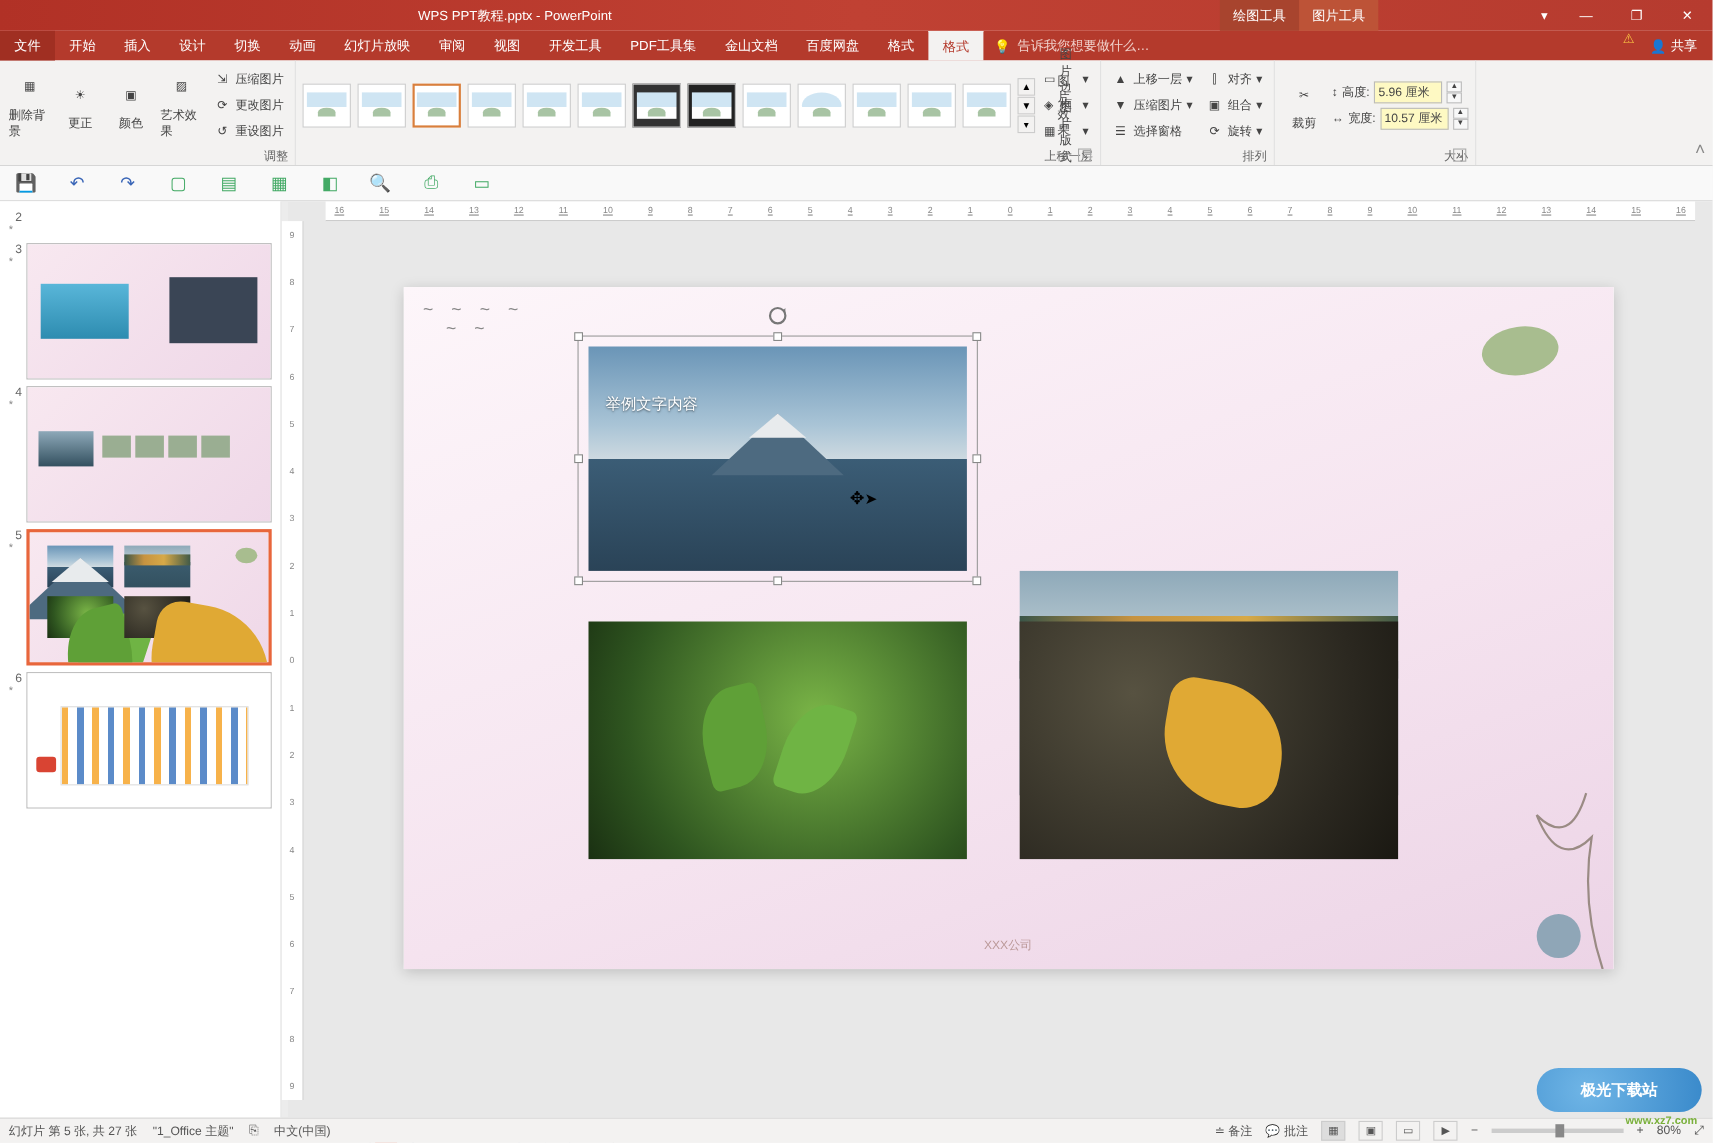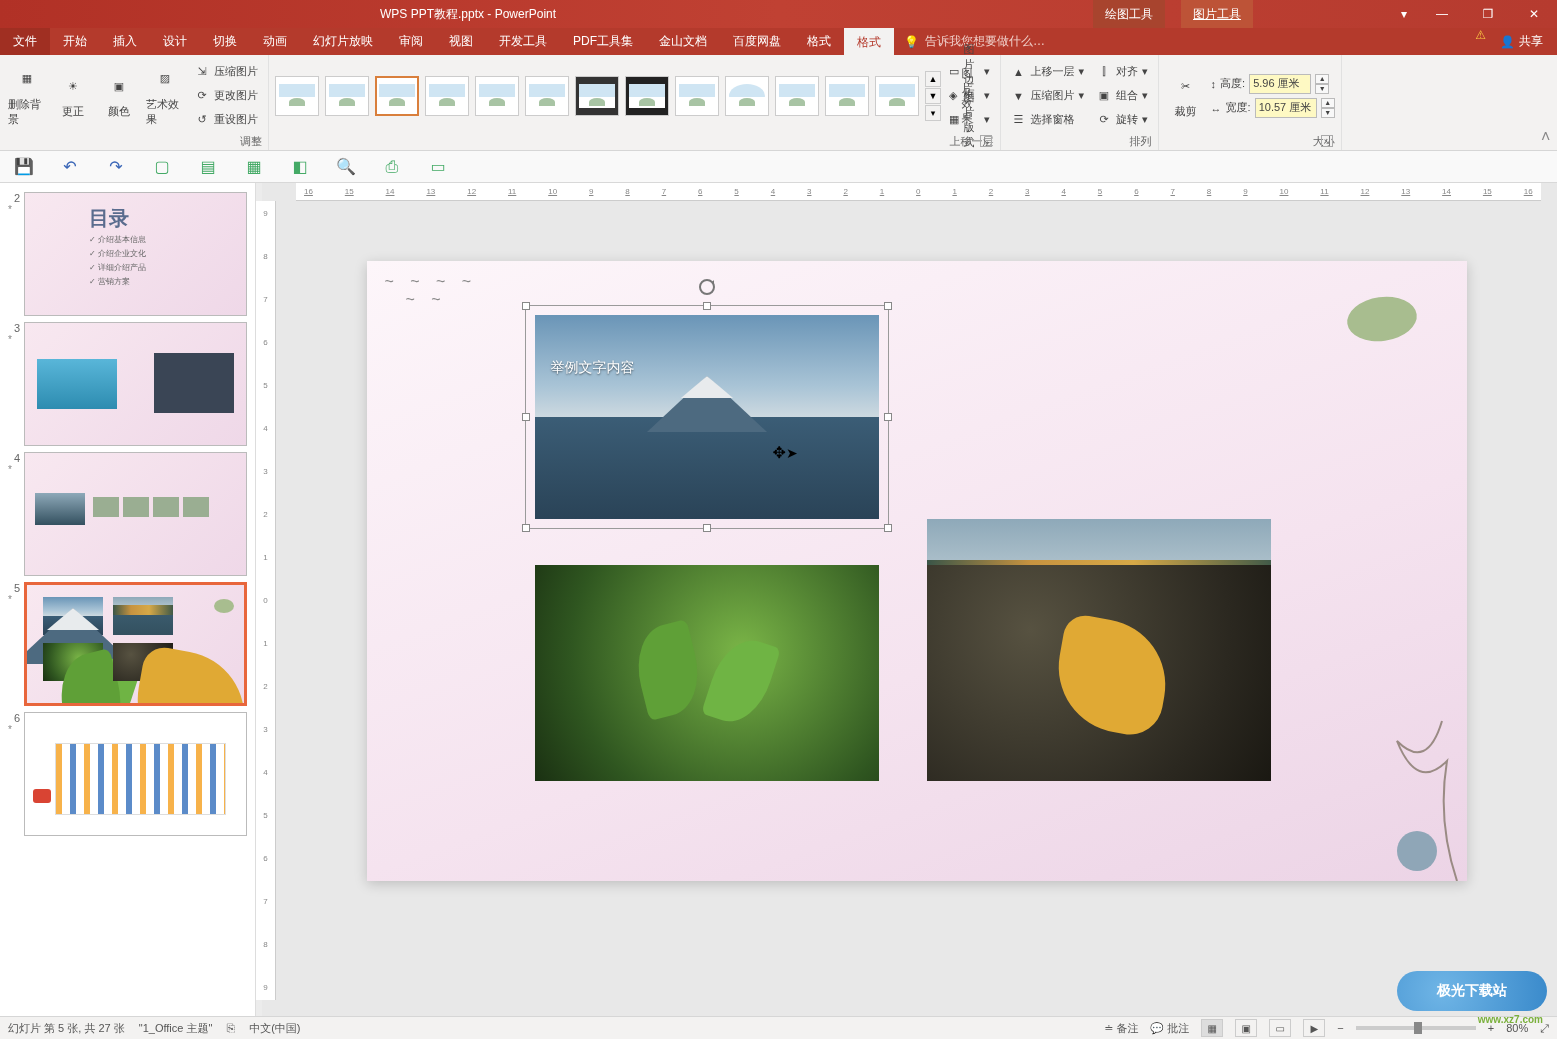--- a/index.html
+++ b/index.html
@@ -1,23 +1,23 @@
 <!DOCTYPE html>
 <html><head>
 <meta charset="utf-8">
 <style>
   * { margin: 0; padding: 0; box-sizing: border-box; font-family: "Microsoft YaHei", sans-serif; }
   body { background: #fff; overflow: hidden; width: 1557px; height: 1039px; position: relative; }
 
   
   .title-bar { height: 28px; background: linear-gradient(to right,#b13126,#c04133,#b63b2f); display: flex; align-items: center; color: #fff; font-size: 12px; position: relative;}
   .title-text { margin-left: 380px; }
-  .contextual-tabs { position: absolute; right: 304px; top: 0; display: flex; height: 28px; gap: 16px;}
+  .contextual-tabs { position: absolute; right: 304px; top: 0; display: flex; height: 28px;}
   .ctx-tab { padding: 0 12px; font-size: 12px; display:flex; align-items:center; background:#a8442e;}
-  .ctx-tab.active { background:#bd5337;text-decoration:underline;}
+  .ctx-tab.active { background:#bd5337;}
   .win-controls { position: absolute; right: 0; top: 0; display: flex; height: 28px;}
   .win-btn { width: 46px; display: flex; align-items:center; justify-content:center; color:#fff;}
   .win-ribbon-btn { width:30px; display:flex; align-items:center; justify-content:center;}
 
   
   .menu-bar { height: 27px; background: #b43a2c; display: flex; align-items: stretch; color: #fff; font-size: 12px;}
   .menu-tab { padding: 0 13px; display:flex; align-items:center; cursor:pointer;}
   .menu-tab.first { background:#a02f22;}
   .menu-tab.active { background:#f3f2f1; color:#b43a2c; border-top:1px solid #f3f2f1;}
   .menu-spacer { flex:1;}
@@ -359,30 +359,20 @@
 </div>
 
 <div class="workspace">
   <div class="slide-panel">
 
     <div class="slide-thumb-row">
       <div>
           <div class="slide-num">2</div>
           <div class="slide-star">*</div>
         </div>
-      <div class="slide-thumb">
-          <div class="pinkbg"></div>
-        <div style="position:absolute;left:64px;top:12px;font-size:20px;color:#5a6c8e;font-weight:bold">目录</div>
-        <div style="position:absolute;left:64px;top:40px;font-size:8px;color:#666;line-height:14px">
-          <div>✓ 介绍基本信息</div>
-            <div>✓ 介绍企业文化</div>
-            <div>✓ 详细介绍产品</div>
-            <div>✓ 营销方案</div>
-        </div>
-      </div>
     </div>
 
     <div class="slide-thumb-row">
       <div>
           <div class="slide-num">3</div>
           <div class="slide-star">*</div>
         </div>
       <div class="slide-thumb">
           <div class="pinkbg"></div>
         <div style="position:absolute;left:12px;top:36px;width:80px;height:50px;background:linear-gradient(#59b6d9,#2d8cb0)"></div>
@@ -527,20 +517,21 @@
         <div class="pic autumn" style="left:560px;top:54px;width:344px;height:204px"></div>
         <div class="pic leaves" style="left:168px;top:304px;width:344px;height:216px"></div>
         <div class="pic maple" style="left:560px;top:304px;width:344px;height:216px"></div>
 
         <div class="branch">
           <svg viewBox="0 0 120 180">
               <path d="M110 180 Q90 120 100 60 Q70 90 50 40 Q80 70 95 20" stroke="#9a8b84" stroke-width="2" fill="none"></path>
               <circle cx="70" cy="150" r="20" fill="#8fa6b7"></circle>
             </svg>
         </div>
+        <div class="footer-txt">XXX公司</div>
       </div>
     </div>
   </div>
 </div>
 
 <div class="ime-bar">
   <div class="ime-logo">S</div>
   <div class="ime-btn">中</div>
   <div class="ime-btn">••</div>
   <div class="ime-btn">✎</div>

